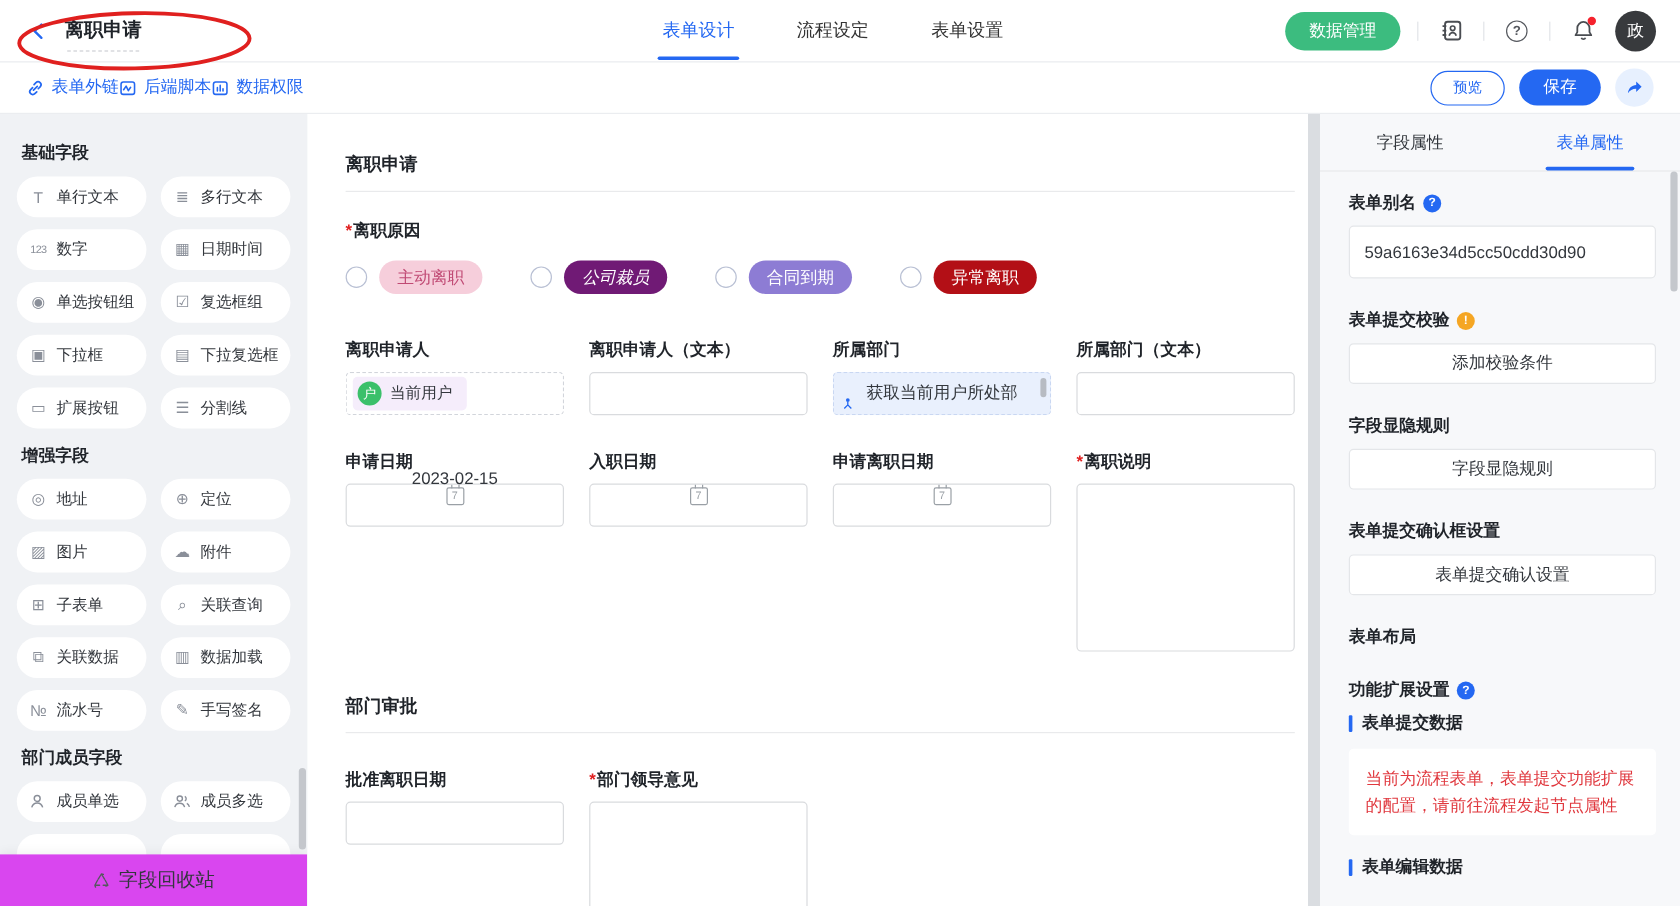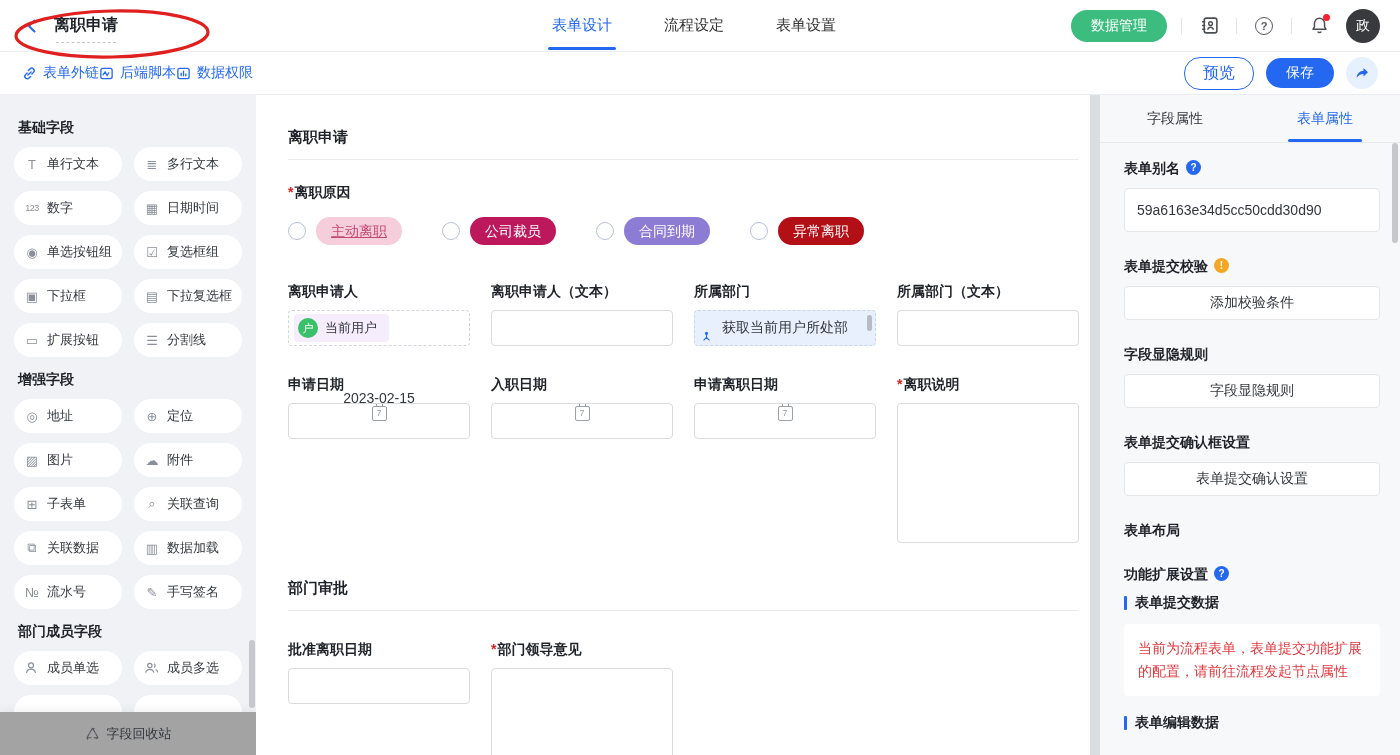--- a/index.html
+++ b/index.html
@@ -22,34 +22,34 @@
   .icon-btn { width:26px; height:26px; display:flex; align-items:center; justify-content:center; cursor:pointer; position:relative; }
   .help-circle { width:18px; height:18px; border:1.5px solid #55585e; border-radius:50%; font-size:11px; color:#55585e;
     display:flex; align-items:center; justify-content:center; font-weight:bold; }
   .bell-dot { position:absolute; top:1px; right:2px; width:7px; height:7px; background:#f5222d; border-radius:50%; }
   .avatar { width:34px; height:34px; border-radius:50%; background:#383a3d; color:#fff; font-size:14px;
     display:flex; align-items:center; justify-content:center; cursor:pointer; }
   .toolbar2 { height:43px; background:#fff; border-bottom:1px solid #ebedf0; display:flex; align-items:center; padding:0 22px; }
   .t2-links { display:flex; }
   .t2-link { color:#2468f2; font-size:14px; display:flex; align-items:center; gap:6px; cursor:pointer; }
   .t2-actions { margin-left:auto; display:flex; align-items:center; gap:12px; }
-  .btn-preview { border:1px solid #2468f2; color:#2468f2; background:#fff; border-radius:16px; padding:5px 18px; font-size:16px; cursor:pointer; }
+  .btn-preview { border:1px solid #2468f2; color:#2468f2; background:#fff; border-radius:16px; padding:5px 18px; font-size:12px; cursor:pointer; }
   .btn-save { border:none; background:#2468f2; color:#fff; border-radius:16px; padding:6px 20px; font-size:14px; cursor:pointer; }
   .btn-share { width:32px; height:32px; border-radius:50%; background:#e7f0fe; display:flex; align-items:center; justify-content:center; cursor:pointer; }
   .body { display:flex; height:660px; }
   
   .sidebar { width:256px; background:#f0f2f5; padding:12px 14px 0; position:relative; overflow:hidden; flex:none; }
   .sb-title { font-size:14px; font-weight:bold; margin:12px 4px 2px; }
   .sb-grid { display:grid; grid-template-columns:1fr 1fr; gap:10px 12px; margin-top:10px; margin-bottom:14px; }
   .chip { background:#fff; border-radius:17px; height:34px; display:flex; align-items:center; gap:7px;
     padding:0 10px; font-size:13px; color:#33373d; cursor:grab; white-space:nowrap; overflow:hidden; }
   .chip .g { color:#8a8f99; font-size:13px; width:16px; text-align:center; flex:none; }
   .chip .g.sm { font-size:9px; letter-spacing:-0.5px; }
-  .recycle-bar { position:absolute; left:0; right:0; bottom:0; height:43px; background:#a3a3a3;
-    display:flex; align-items:center; justify-content:center; gap:7px; font-size:13px; color:#33373d;
+  .recycle-bar { position:absolute; left:0; right:0; bottom:0; height:43px; background:#d946ef;
+    display:flex; align-items:center; justify-content:center; gap:7px; font-size:16px; color:#33373d;
     box-shadow:0 -3px 8px rgba(0,0,0,0.05); cursor:pointer; z-index:2; }
   .sb-thumb { position:absolute; right:1px; top:545px; width:6px; height:68px; background:#c4c7cc; border-radius:3px; z-index:3; }
   
   .canvas { flex:1; background:#fff; padding:33px 0 0 32px; overflow:hidden; }
   .form-inner { width:791px; }
   .fsec-title { font-size:15px; font-weight:bold; padding-bottom:12px; border-bottom:1px solid #e9eaec; }
   .notes { margin-top:30px; font-size:14px; color:#44484e; line-height:26px; }
   .fblock-label { font-size:14px; font-weight:bold; margin-top:24px; }
   .req { color:#e02020; margin-right:1px; font-weight:bold; }
   .reason-row { display:flex; align-items:center; gap:40px; margin-top:15px; }
@@ -76,21 +76,21 @@
   .sec2 { margin-top:36px; }
   
   .gap-strip { width:10px; background:#dadde1; flex:none; }
   
   .panel { width:300px; background:#f7f8fa; flex:none; position:relative; overflow:hidden; }
   .p-tabs { height:48px; display:flex; border-bottom:1px solid #e8e9eb; }
   .p-tab { flex:1; display:flex; align-items:center; justify-content:center; font-size:14px; color:#33373d; position:relative; cursor:pointer; }
   .p-tab.active { color:#2468f2; }
   .p-tab.active::after { content:""; position:absolute; left:50%; transform:translateX(-50%); bottom:0; width:74px; height:3px; background:#2468f2; border-radius:2px; }
   .p-body { padding:17px 20px 0 24px; }
-  .p-label { font-size:14px; font-weight:bold; display:flex; gap:6px; margin:26px 0 10px; }
+  .p-label { font-size:14px; font-weight:bold; display:flex; align-items:center; gap:6px; margin:26px 0 10px; }
   .p-label.first { margin-top:0; }
   .q-badge { width:15px; height:15px; border-radius:50%; background:#2468f2; color:#fff; font-size:10px; font-weight:bold;
     display:flex; align-items:center; justify-content:center; }
   .w-badge { width:15px; height:15px; border-radius:50%; background:#f5a623; color:#fff; font-size:10px; font-weight:bold;
     display:flex; align-items:center; justify-content:center; }
   .p-input { width:100%; height:44px; border:1px solid #e4e6e9; border-radius:4px; background:#fff; font-size:14px;
     color:#33373d; padding:0 12px; font-family:inherit; }
   .p-btn { width:100%; height:34px; border:1px solid #e4e6e9; border-radius:4px; background:#fff; font-size:14px;
     color:#33373d; display:flex; align-items:center; justify-content:center; cursor:pointer; }
   .layout-row { display:flex; gap:8px; }
@@ -325,25 +325,25 @@
   <main class="canvas">
     <div class="form-inner">
       <div class="fsec-title">离职申请</div>
 
       <div class="fblock-label">
         <span class="req">*</span><span>离职原因</span>
       </div>
       <div class="reason-row" id="reason-row">
           <div class="reason-opt">
             <div class="radio"></div>
-            <div class="pill" style="background: rgb(246, 206, 219); color: rgb(192, 74, 116); text-decoration: underline;">主动离职</div>
+            <div class="pill" style="background: rgb(246, 206, 219); color: rgb(192, 74, 116);">主动离职</div>
           </div>
           <div class="reason-opt">
             <div class="radio"></div>
-            <div class="pill" style="background: #be185d; color: rgb(255, 255, 255);">公司裁员</div>
+            <div class="pill" style="background: #701a75; color: rgb(255, 255, 255); font-style: italic;">公司裁员</div>
           </div>
           <div class="reason-opt">
             <div class="radio"></div>
             <div class="pill" style="background: rgb(141, 124, 212); color: rgb(255, 255, 255); text-align: center;">合同到期</div>
           </div>
           <div class="reason-opt">
             <div class="radio"></div>
             <div class="pill" style="background: rgb(179, 15, 22); color: rgb(255, 255, 255);">异常离职</div>
           </div>
         </div>

